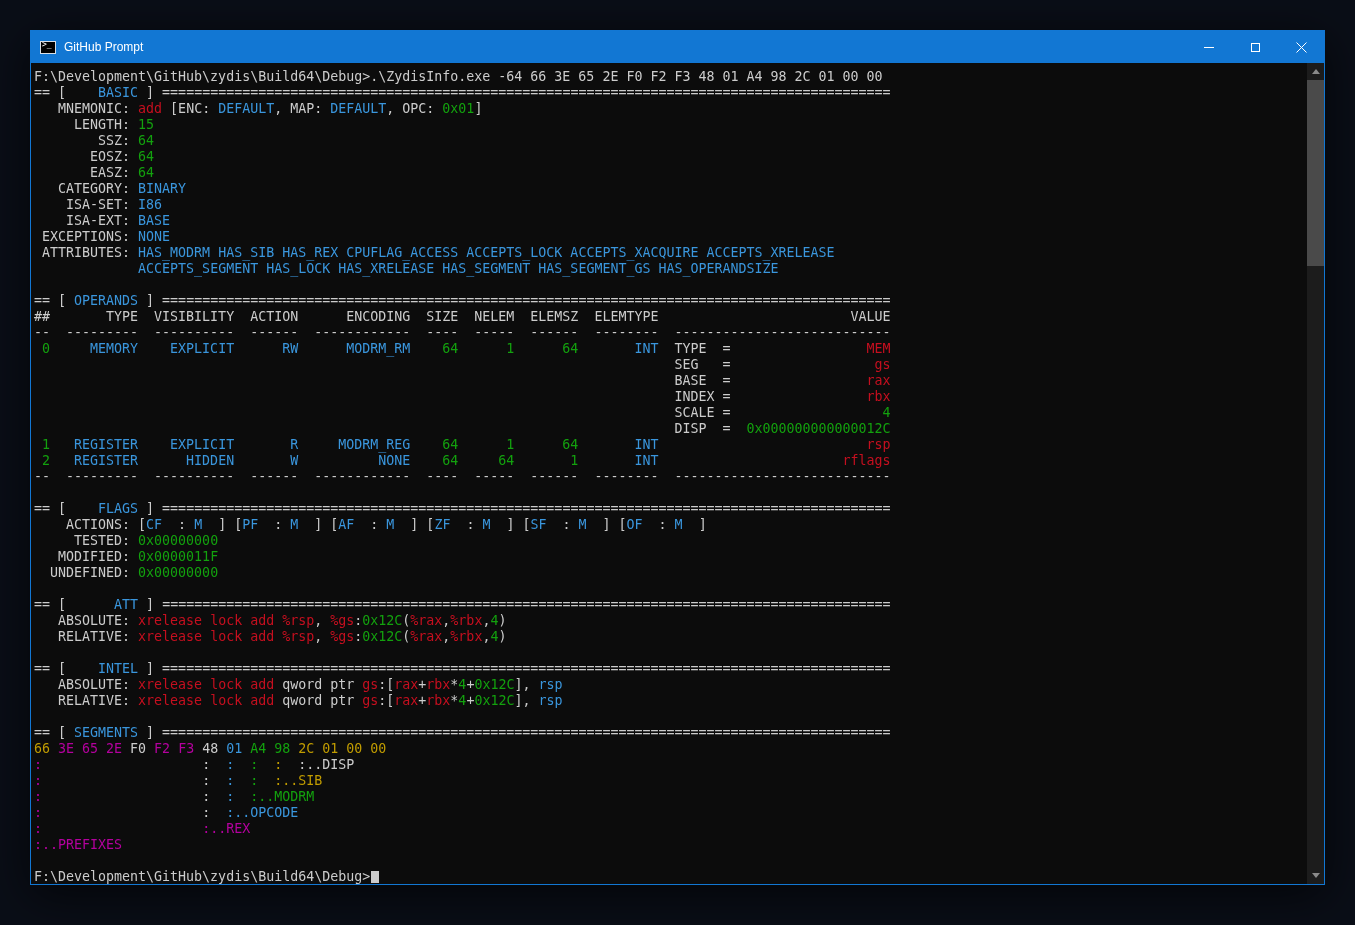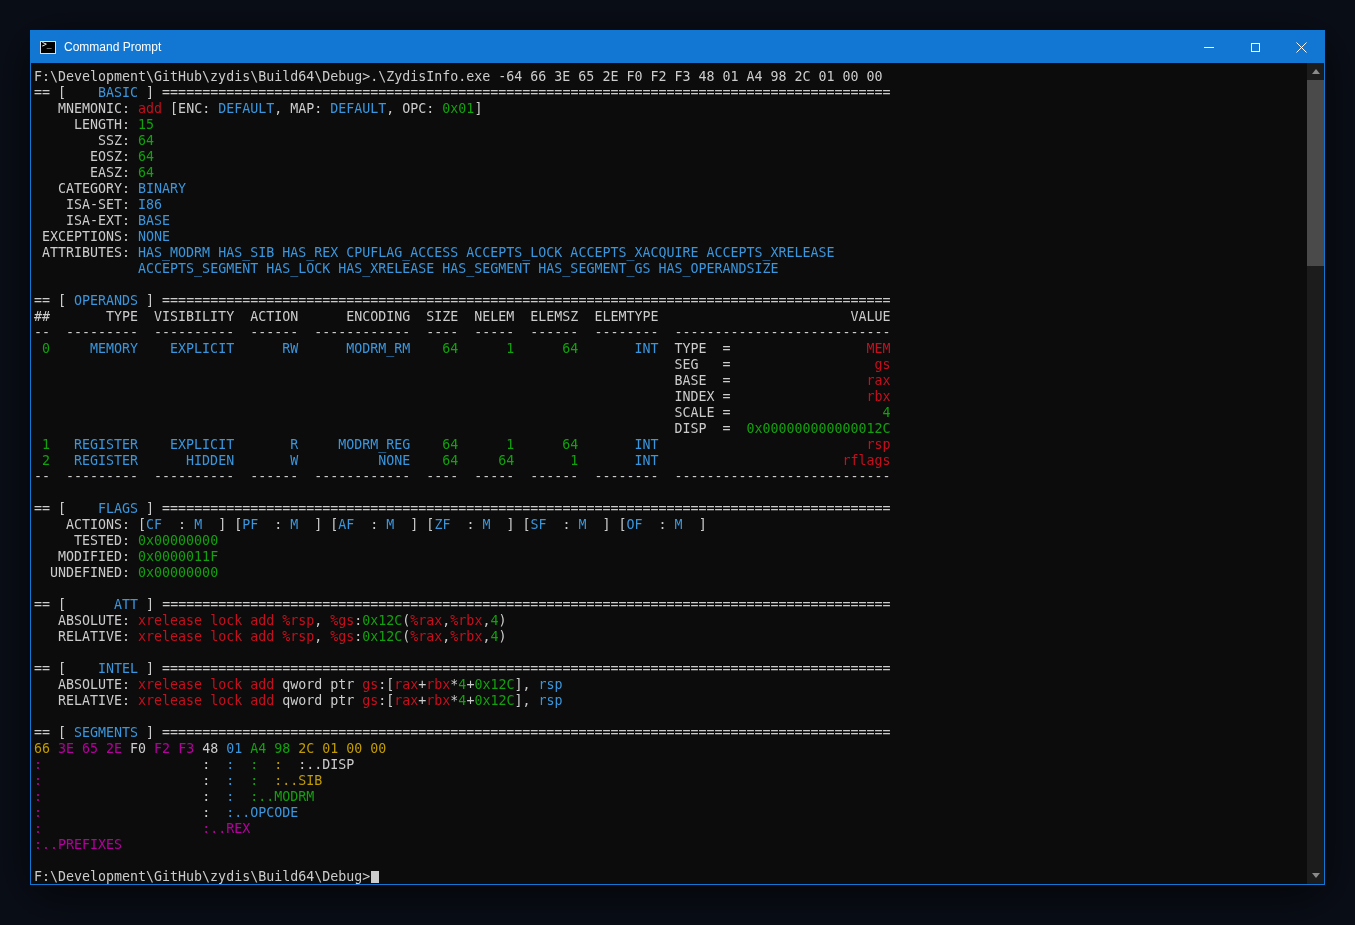--- a/index.html
+++ b/index.html
@@ -62,21 +62,21 @@
   .sb-thumb { position:absolute; left:0; top:17px; width:17px; height:186px; background:var(--c-scroll_thumb,#4A4A4A); }
 </style>
 </head>
 <body>
 
 <div class="desktop">
   <div class="window">
 
     <div class="titlebar">
       <div class="app-icon"></div>
-      <div class="title">Command Prompt</div>
+      <div class="title">GitHub Prompt</div>
       <div class="controls">
         <div class="ctrl">
           <div class="glyph-min"></div>
         </div>
         <div class="ctrl">
           <div class="glyph-max"></div>
         </div>
         <div class="ctrl">
           <svg width="11" height="11" viewBox="0 0 11 11">
             <path d="M0.5 0.5 L10.5 10.5 M10.5 0.5 L0.5 10.5" stroke="#FFFFFF" stroke-width="1"></path>

